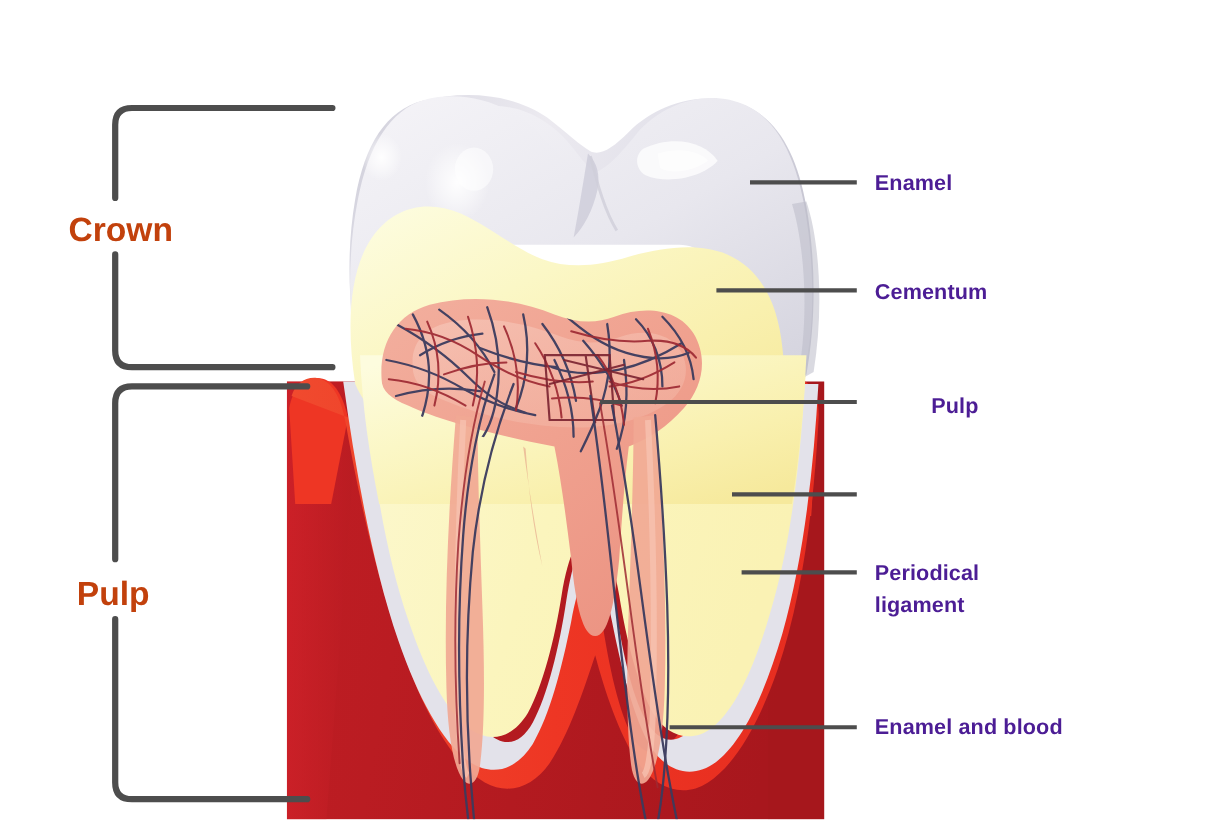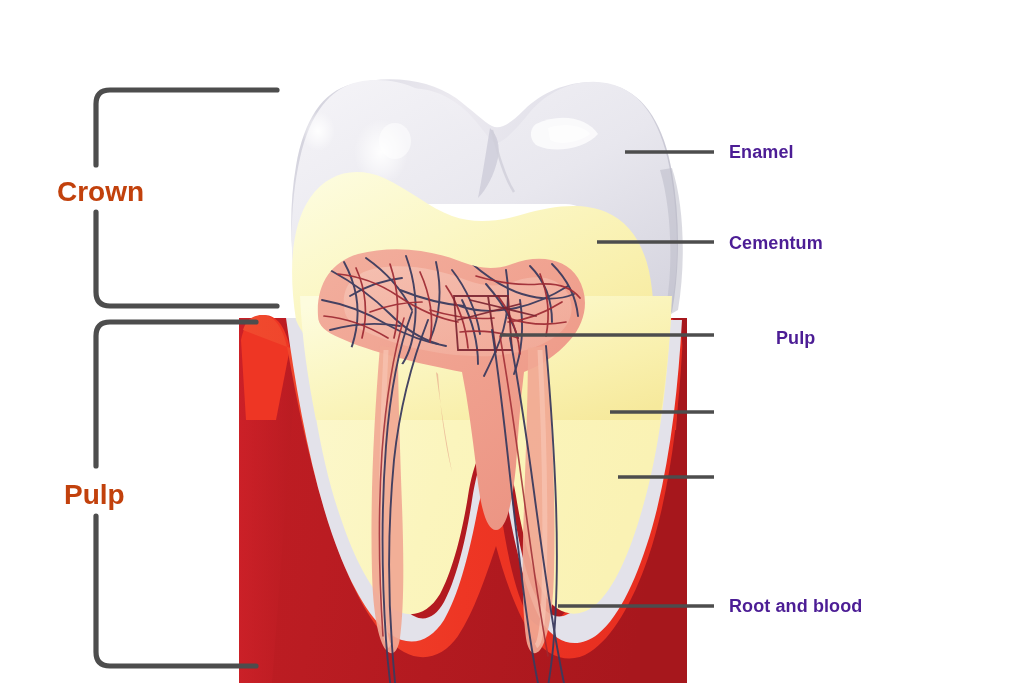--- a/index.html
+++ b/index.html
@@ -450,15 +450,17 @@
 
     </g>
   </svg>
 
   <div class="bracket-label" style="left:57px; top:176px;">Crown</div>
   <div class="bracket-label" style="left:64px; top:479px;">Pulp</div>
 
   <div class="label" style="left:729px; top:139px;">Enamel</div>
   <div class="label" style="left:729px; top:230px;">Cementum</div>
   <div class="label" style="left:729px; top:325px;margin-left:47px;">Pulp</div>
-  <div class="label" style="left:729px; top:593px;">Root and blood</div>
+  <div class="label" style="left:729px; top:464px;">Periodical
+ligament</div>
+  <div class="label" style="left:729px; top:593px;">Enamel and blood</div>
 
 </div>
 
 </body></html>

